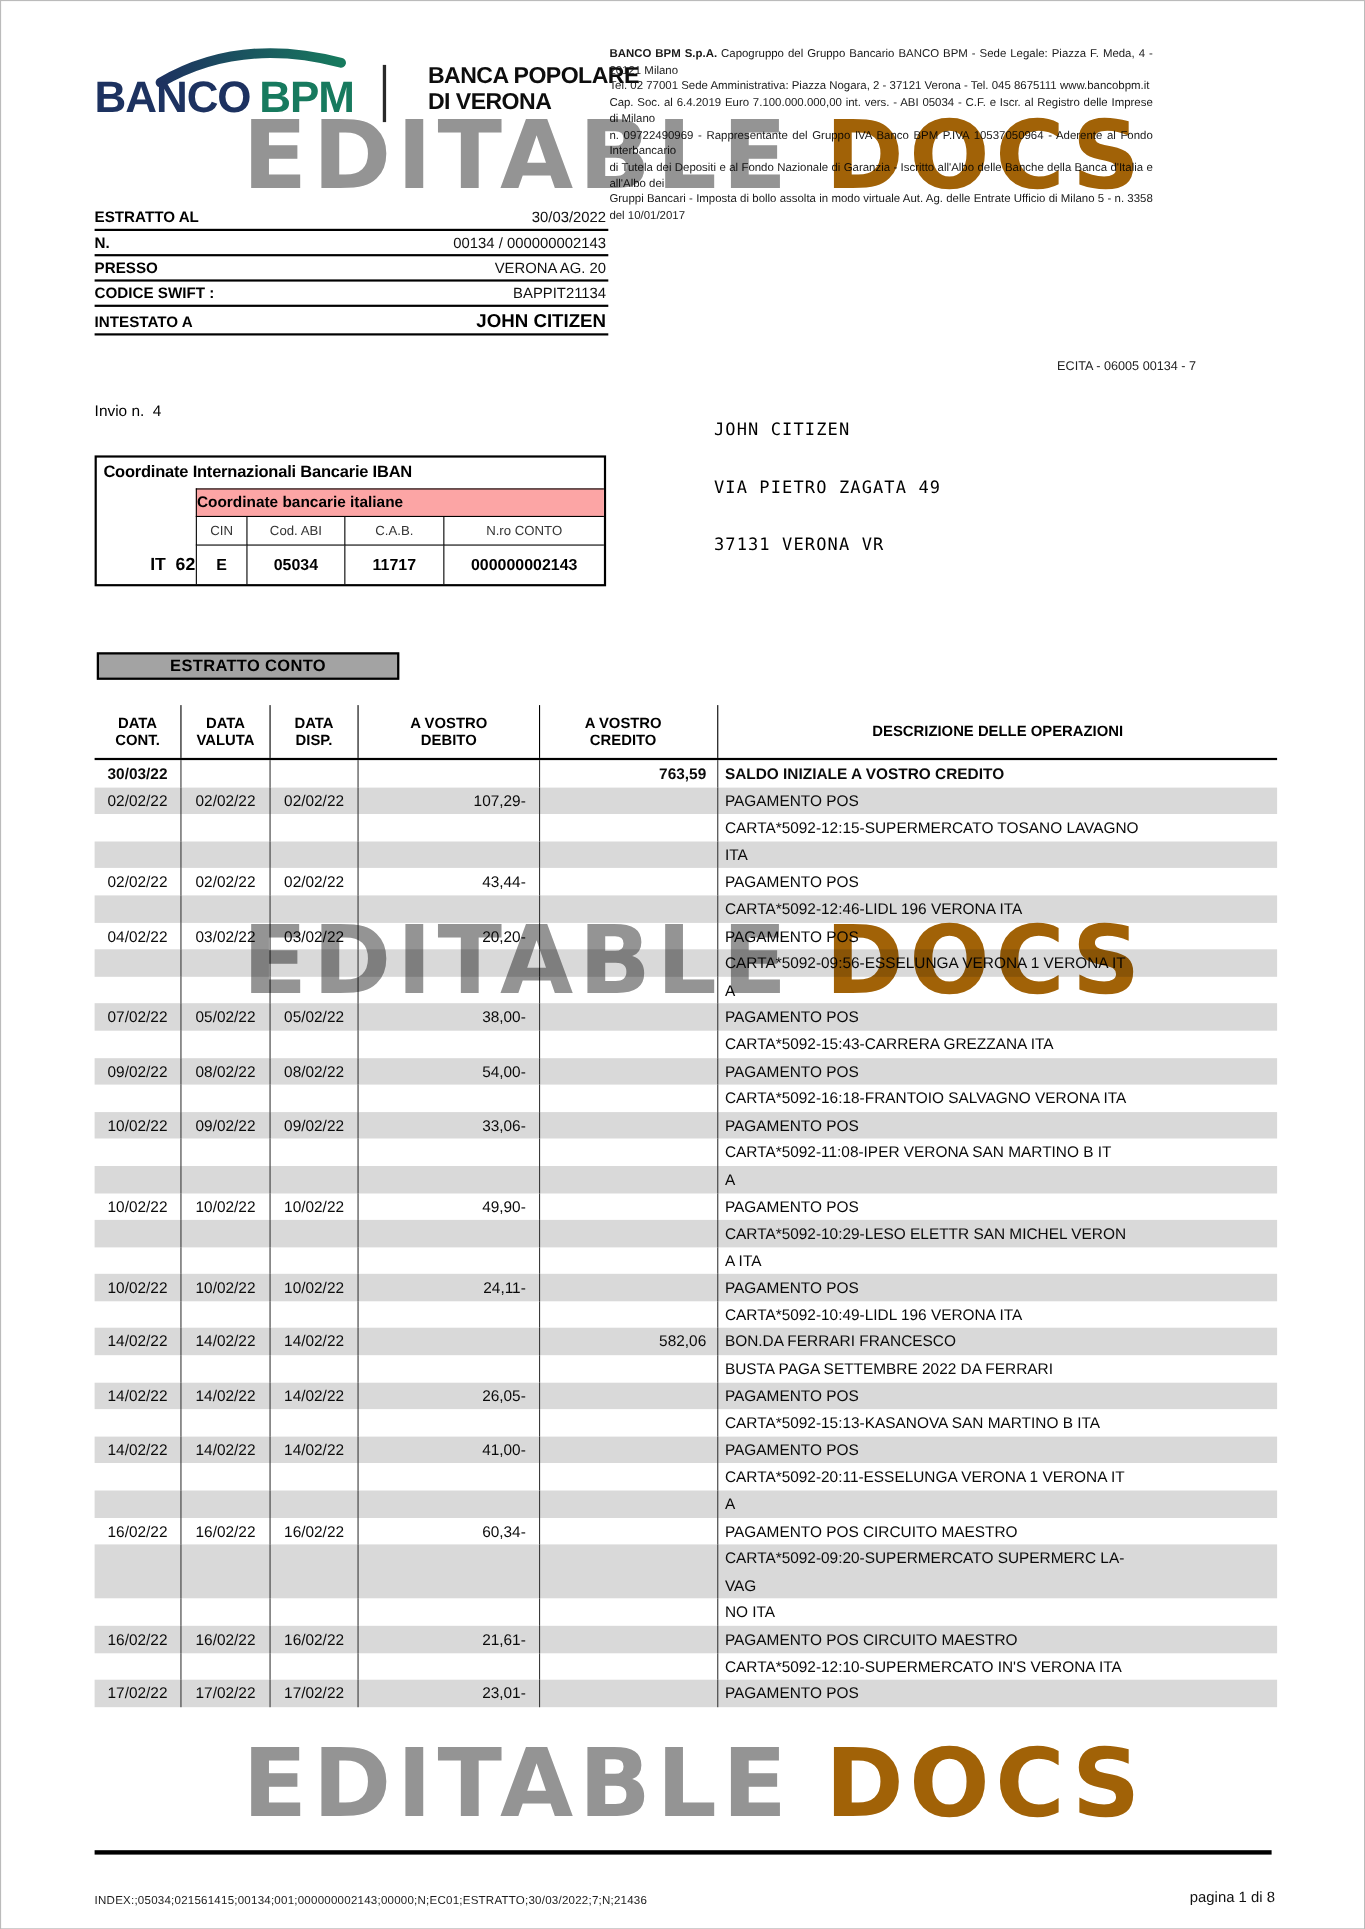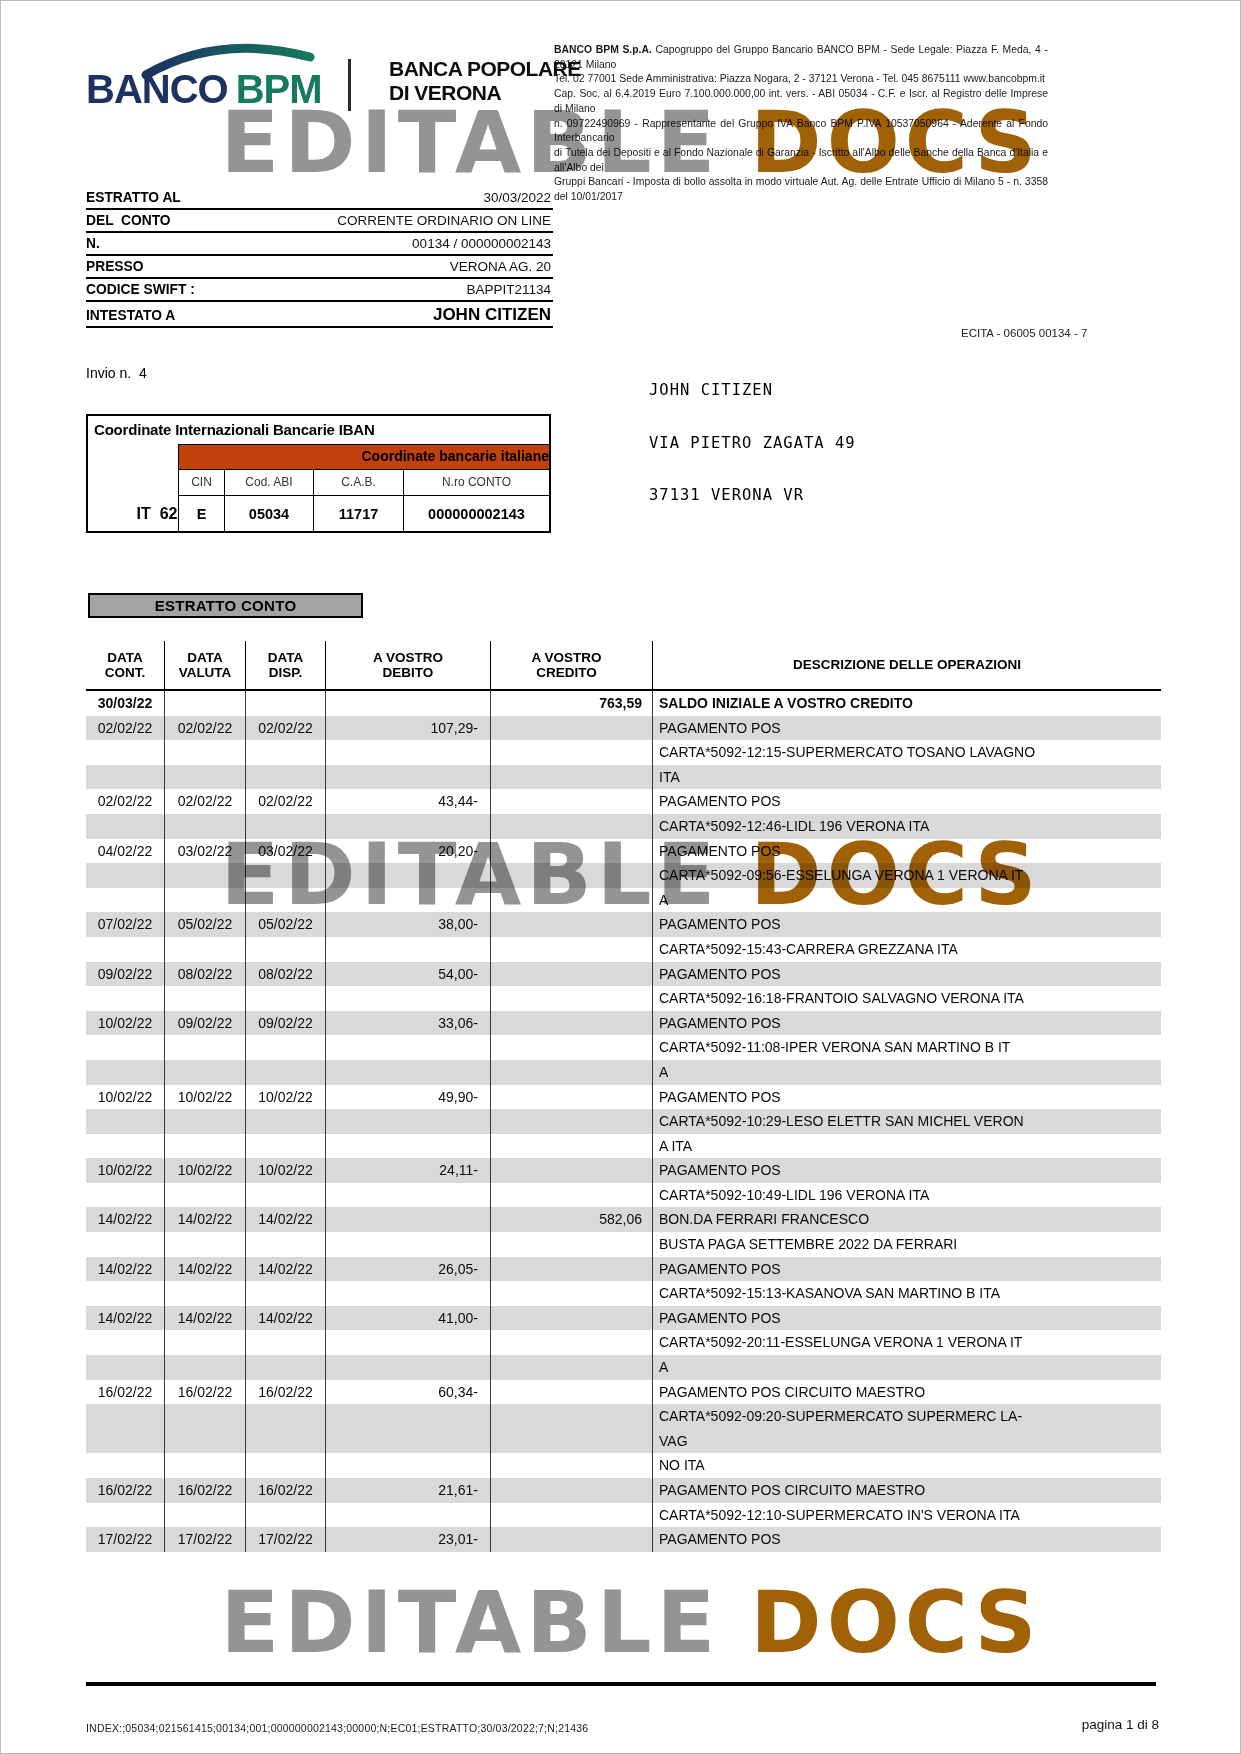--- a/index.html
+++ b/index.html
@@ -45,22 +45,22 @@
 
   .address { position:absolute; left:648px; top:346px; font-family:"DejaVu Sans Mono", monospace;
              font-size:15.5px; line-height:17.5px; letter-spacing:1px; white-space:pre; }
 
   
   .iban { position:absolute; left:85px; top:413px; width:465px; height:119px;
           border:2px solid #000; box-sizing:border-box;
           display:grid; grid-template-columns:90px 46px 89px 90px 1fr;
           grid-template-rows:28px 26px 26px 1fr; }
   .iban-title { grid-column:1/6; grid-row:1; font-size:15px; font-weight:bold; padding:5px 0 0 6px; letter-spacing:-0.2px; }
-  .iban-sub { grid-column:2/6; grid-row:2; background:#c2410c; border:1.5px solid #000; border-right:none;
-              text-align:right; font-weight:bold; font-size:14px; line-height:23px; }
+  .iban-sub { grid-column:2/6; grid-row:2; background:#fca5a5; border:1.5px solid #000; border-right:none;
+              text-align:left; font-weight:bold; font-size:14px; line-height:23px; }
   .iban-ch { grid-row:3; border-left:1.5px solid #000; border-bottom:1.5px solid #000;
              text-align:center; font-size:12px; color:#333; line-height:24px; }
   .iban-val { grid-row:4; border-left:1.5px solid #000; text-align:center; font-weight:bold; font-size:14.5px;
               display:flex; align-items:center; justify-content:center; }
   .iban-cc { grid-column:1; grid-row:4; display:flex; align-items:center; justify-content:center;
              font-weight:bold; font-size:16px; white-space:pre;padding-left:48px; }
 
   
   .sec-title { position:absolute; left:87px; top:592px; width:275px; height:25px; background:#a3a3a3;
                border:2px solid #000; box-sizing:border-box; text-align:center; font-weight:bold;
@@ -129,24 +129,20 @@
     <div class="fp-line">di Tutela dei Depositi e al Fondo Nazionale di Garanzia - Iscritto all'Albo delle  Banche della Banca d'Italia e all'Albo dei</div>
     <div class="fp-line">Gruppi Bancari - Imposta di bollo assolta in modo virtuale Aut. Ag. delle Entrate Ufficio di Milano 5 - n. 3358 del 10/01/2017</div>
   </div>
 
   <div class="acct">
     <div class="acct-row">
       <span class="acct-label">ESTRATTO AL</span>
       <span class="acct-value">30/03/2022</span>
     </div>
     <div class="acct-row">
-      <span class="acct-label">DEL  CONTO</span>
-      <span class="acct-value">CORRENTE ORDINARIO ON LINE</span>
-    </div>
-    <div class="acct-row">
       <span class="acct-label">N.</span>
       <span class="acct-value">00134 / 000000002143</span>
     </div>
     <div class="acct-row">
       <span class="acct-label">PRESSO</span>
       <span class="acct-value">VERONA AG. 20</span>
     </div>
     <div class="acct-row">
       <span class="acct-label">CODICE SWIFT :</span>
       <span class="acct-value">BAPPIT21134</span>

